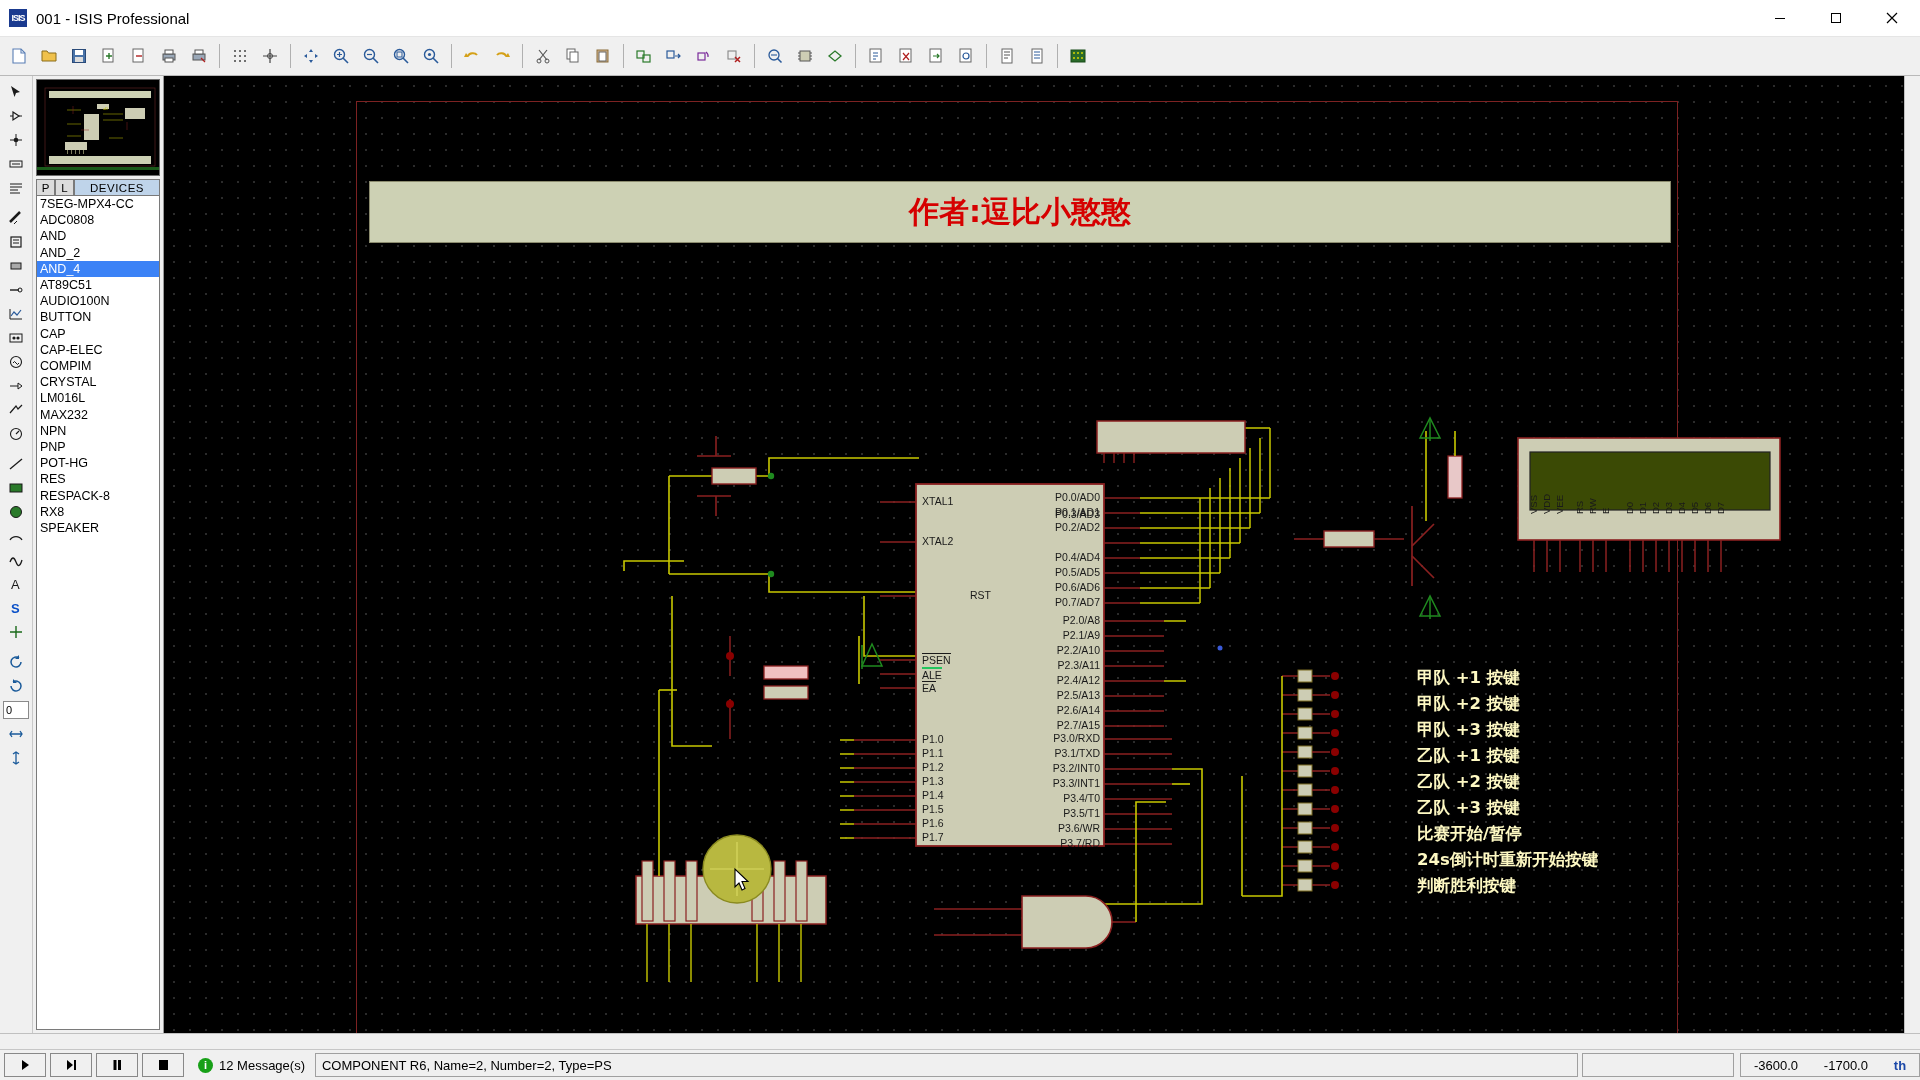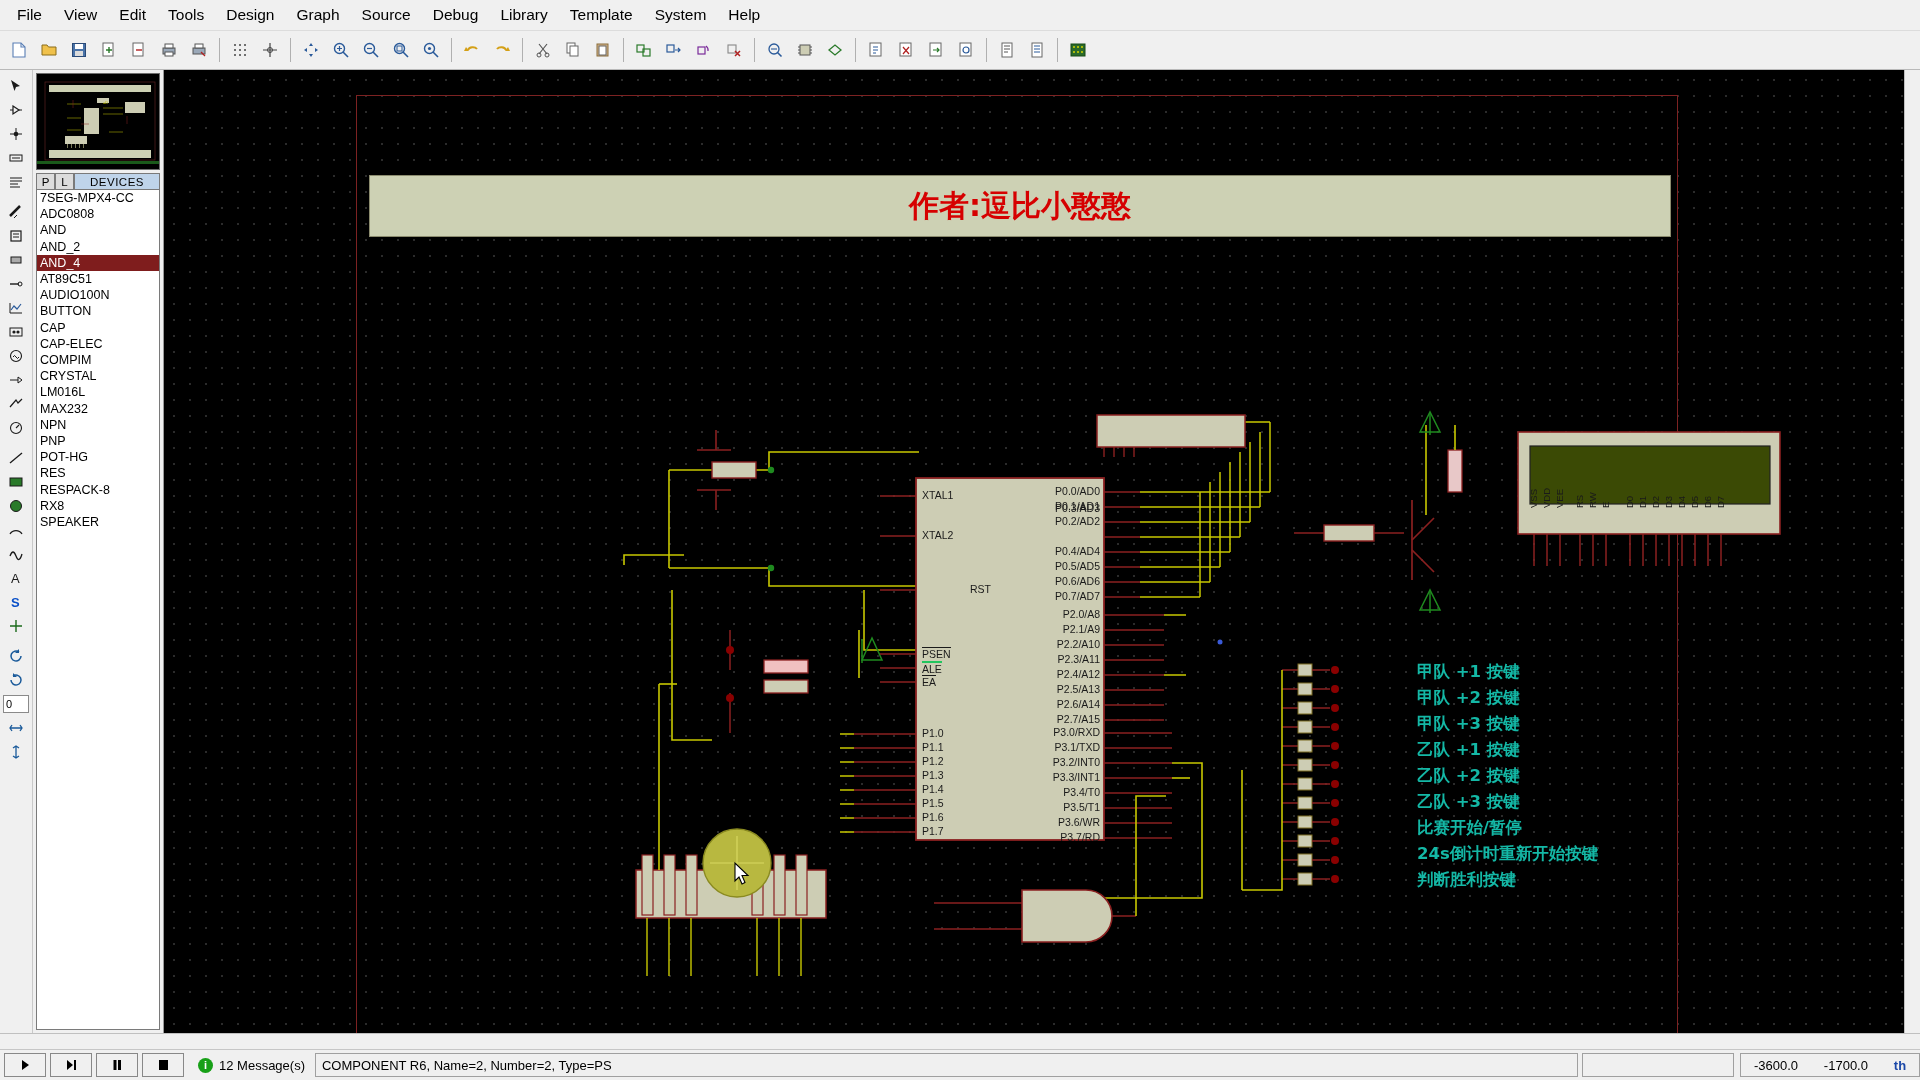--- a/index.html
+++ b/index.html
@@ -37,34 +37,34 @@
   
   .leftpanel{width:130px;background:#f0f0f0;display:flex;flex-direction:column;flex:0 0 130px;border-right:1px solid #9a9a9a;}
   .preview{height:95px;margin:3px;border:1px solid #6d6d6d;background:#000;position:relative;overflow:hidden;}
   .dev-head{display:flex;height:17px;align-items:stretch;margin:0 3px;}
   .dev-head .cell{border:1px solid #7a7a7a;background:#dcdcdc;font-size:11.5px;display:flex;align-items:center;justify-content:center;}
   .dev-head .p{width:17px;}
   .dev-head .l{width:17px;}
   .dev-head .t{flex:1;background:#bfd4ea;font-size:11.5px;justify-content:center;letter-spacing:.5px;}
   .devlist{flex:1;margin:0 3px 3px 3px;border:1px solid #7a7a7a;border-top:none;background:#fff;overflow:hidden;}
   .dev{font-size:12.5px;line-height:16.2px;padding-left:3px;color:#000;white-space:nowrap;font-family:"Liberation Sans",sans-serif;}
-  .dev.sel{background:#7f1d1d;color:#fff;}
+  .dev.sel{background:#3b82f6;color:#fff;}
 
   
   .canvaswrap{flex:1;background:#000;position:relative;overflow:hidden;}
   .grid{position:absolute;inset:0;
      background-image:radial-gradient(circle, #2b2b2b 1px, transparent 1.2px);
      background-size:16px 16px;background-position:2px 2px;}
   .sheet{position:absolute;left:192px;top:25px;width:1322px;height:960px;border:1px solid #7d2222;box-sizing:border-box;}
 
   .banner{position:absolute;background:#cdd1b4;border:1px solid #8b8b6e;display:flex;align-items:center;justify-content:center;}
   .banner span{color:#d60000;font-weight:bold;font-family:"DejaVu Sans",sans-serif;}
   .banner-top{left:205px;top:105px;width:1300px;height:60px;}
   .banner-top span{font-size:30px;}
-  .redlbl{position:absolute;color:#14b8a6;font-size:16.5px;font-weight:bold;white-space:nowrap;font-family:"DejaVu Sans",sans-serif;}
+  .redlbl{position:absolute;color:#fef9c3;font-size:16.5px;font-weight:bold;white-space:nowrap;font-family:"DejaVu Sans",sans-serif;}
   .pinL{position:absolute;font-size:10.5px;color:#1a1a1a;font-family:"Liberation Sans",sans-serif;white-space:nowrap;}
   .pinR{position:absolute;font-size:10.5px;color:#1a1a1a;font-family:"Liberation Sans",sans-serif;white-space:nowrap;text-align:right;}
 
   .vscroll{position:absolute;right:0;top:0;width:15px;bottom:0;background:#f0f0f0;border-left:1px solid #c0c0c0;}
   .hscroll{height:15px;background:#f0f0f0;border-top:1px solid #c0c0c0;}
 
   
   .statusbar{height:30px;background:#f0f0f0;display:flex;align-items:center;flex:0 0 30px;border-top:1px solid #c6c6c6;}
   .anim-btn{width:40px;height:22px;border:1px solid #888;background:#f0f0f0;display:flex;align-items:center;justify-content:center;margin-left:4px;}
   .msg{display:flex;align-items:center;margin-left:14px;font-size:13px;color:#000;}
@@ -75,35 +75,42 @@
   .coords{margin-left:6px;height:22px;border:1px solid #a0a0a0;background:#f0f0f0;width:178px;display:flex;align-items:center;
      justify-content:space-around;font-size:13px;color:#000;}
   .coords .th{color:#1b48a8;font-weight:bold;}
   .statusgap{width:150px;height:22px;border:1px solid #a0a0a0;background:#f0f0f0;margin-left:4px;}
 </style>
 </head>
 <body>
 
 <div class="app">
 
-
-  <div class="menubar">
-    <div class="menu-item">File</div>
-    <div class="menu-item">View</div>
-    <div class="menu-item">Edit</div>
-    <div class="menu-item">Tools</div>
-    <div class="menu-item">Design</div>
-    <div class="menu-item">Graph</div>
-    <div class="menu-item">Source</div>
-    <div class="menu-item">Debug</div>
-    <div class="menu-item">Library</div>
-    <div class="menu-item">Template</div>
-    <div class="menu-item">System</div>
-    <div class="menu-item">Help</div>
+  <div class="titlebar">
+    <div class="title-icon">ISIS</div>
+    <div class="title-text">001 - ISIS Professional</div>
+    <div class="win-btns">
+      <div class="win-btn">
+        <svg width="12" height="12" viewBox="0 0 12 12">
+            <rect x="1" y="6" width="10" height="1" fill="#000"></rect>
+          </svg>
+      </div>
+      <div class="win-btn">
+        <svg width="12" height="12" viewBox="0 0 12 12">
+            <rect x="1.5" y="1.5" width="9" height="9" fill="none" stroke="#000" stroke-width="1"></rect>
+          </svg>
+      </div>
+      <div class="win-btn close">
+        <svg width="12" height="12" viewBox="0 0 12 12">
+            <path d="M1 1 L11 11 M11 1 L1 11" stroke="#000" stroke-width="1.2"></path>
+          </svg>
+      </div>
+    </div>
   </div>
+
 
   <div class="toolbar">
     <div class="tb-btn">
         <svg width="18" height="18" viewBox="0 0 18 18">
           <path d="M3 2h8l4 4v10H3z" fill="#fff" stroke="#5a7fb5" stroke-width="1.1"></path>
           <path d="M11 2v4h4" fill="none" stroke="#5a7fb5" stroke-width="1.1"></path>
         </svg>
       </div>
     <div class="tb-btn">
         <svg width="18" height="18" viewBox="0 0 18 18">

